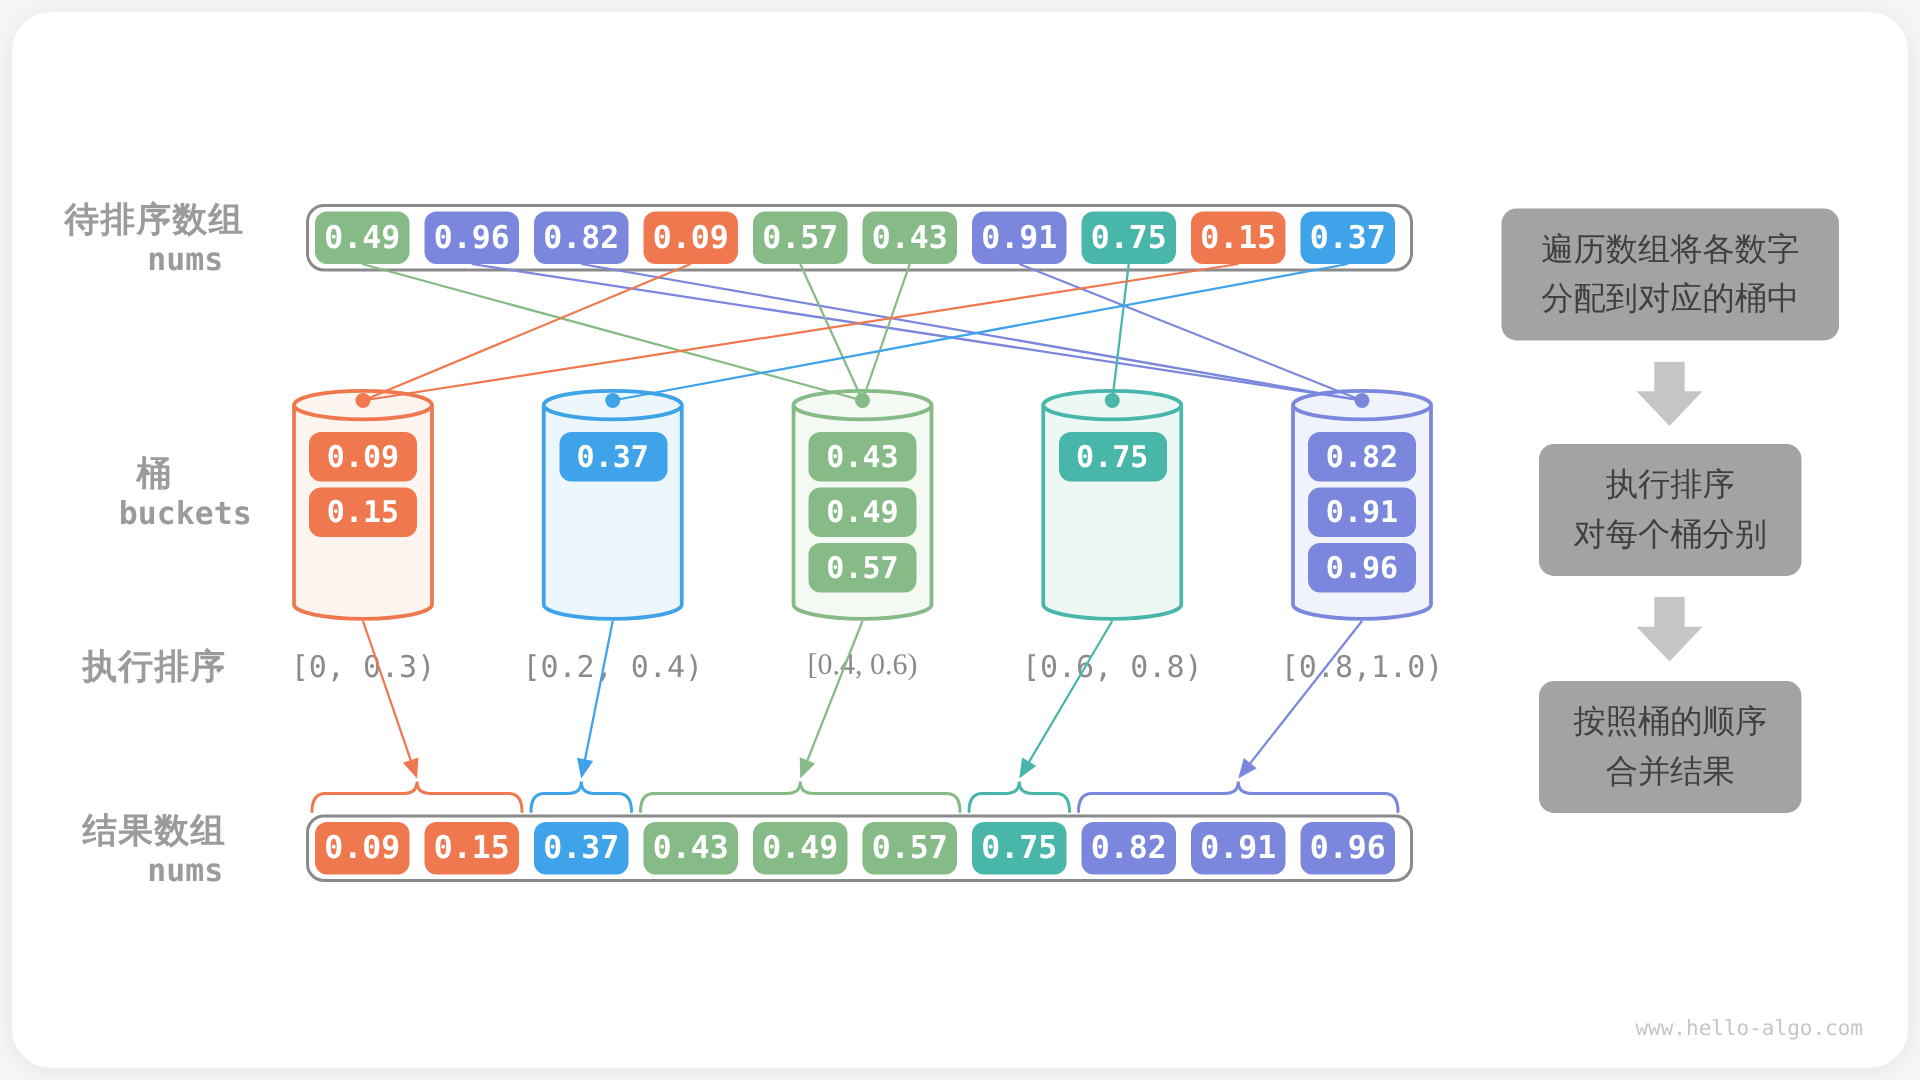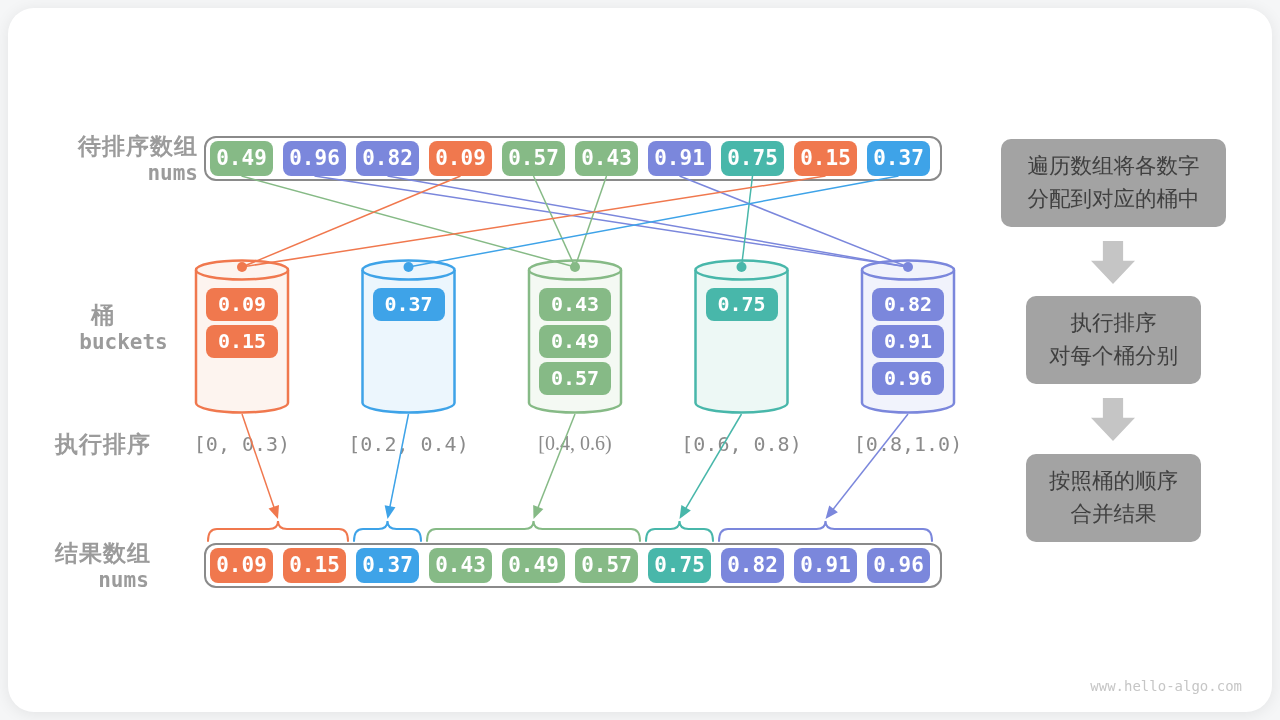--- a/index.html
+++ b/index.html
@@ -33,21 +33,21 @@
                 clip-path:polygon(27% 0,73% 0,73% 46%,100% 46%,50% 100%,0 46%,27% 46%); }
   .watermark { position:absolute; right:38px; top:678px; z-index:3;
                font-family:"DejaVu Sans Mono",monospace; font-size:14px; color:#c6c6c6; }
 </style>
 </head>
 <body>
 
 <div class="stage">
   <div class="card"></div>
 
-  <div class="row-label" style="top:133px;text-align:right;">
+  <div class="row-label" style="top:133px;">
     <div class="cn">待排序数组</div>
     <div class="en">nums</div>
   </div>
   <div class="row-label" style="top:302px;">
     <div class="cn">桶</div>
     <div class="en">buckets</div>
   </div>
   <div class="row-label" style="top:431px;">
     <div class="cn">执行排序</div>
   </div>

